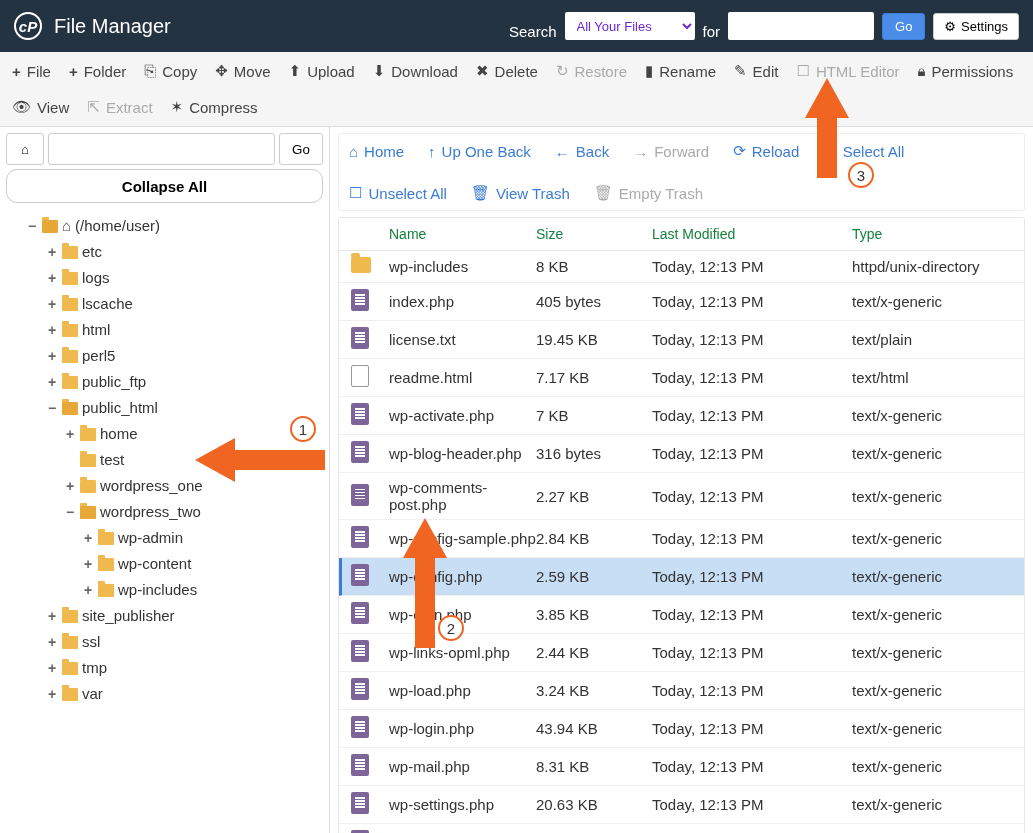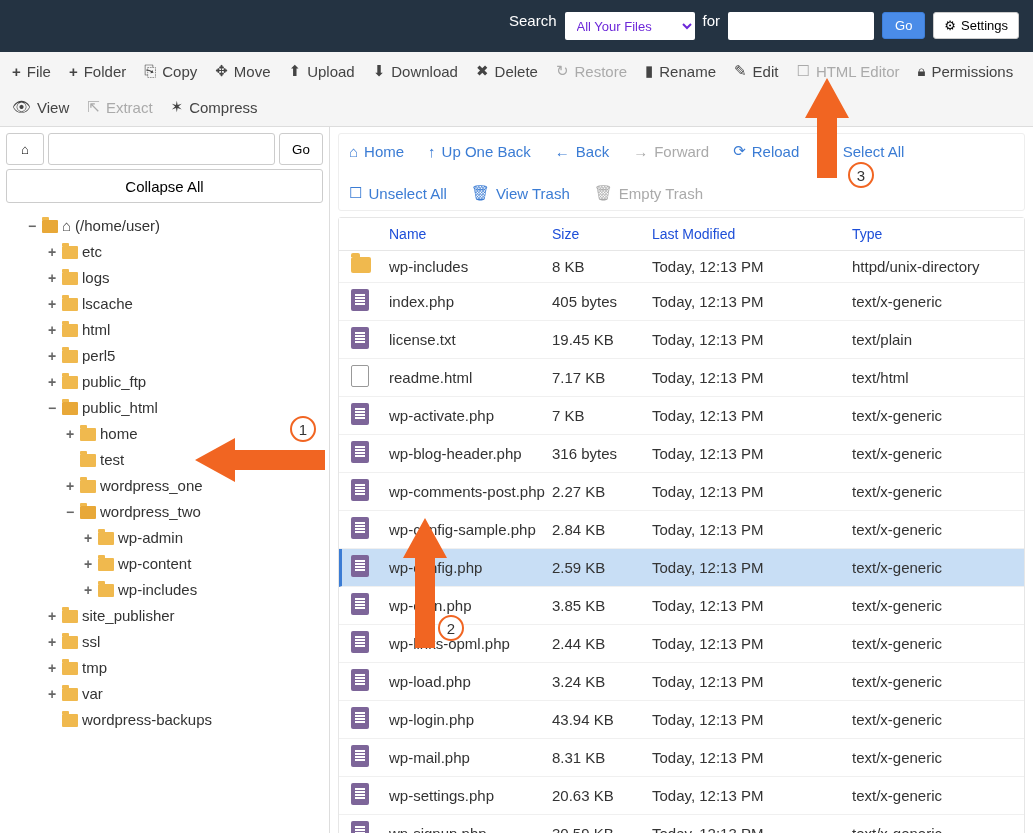--- a/index.html
+++ b/index.html
@@ -1,38 +1,38 @@
 <!DOCTYPE html>
 <html><head>
 <meta charset="utf-8">
 <style>
 * { margin: 0; padding: 0; box-sizing: border-box; font-family: -apple-system, BlinkMacSystemFont, "Segoe UI", Arial, sans-serif; }
 body { background: #fff; font-size: 14px; color: #333; }
 
 .header { background: #243342; color: #fff; height: 52px; display: flex; align-items: center; padding: 0 14px; }
 .logo-wrap { display: flex; align-items: center; gap: 12px; font-size: 20px; font-weight: 400; }
 .logo-cp { width: 28px; height: 28px; border: 2.5px solid #fff; border-radius: 50%; display: flex; align-items: center; justify-content: center; font-weight: bold; font-style: italic; font-size: 15px; }
-.header-right { margin-left: auto; display: flex; align-items: flex-start; gap: 8px; }
+.header-right { margin-left: auto; display: flex; align-items: flex-end; gap: 8px; }
 .header-right label { font-size: 15px; }
 .search-select { background: #fff; color: #6d28d9; border: none; padding: 5px 8px; font-size: 13px; border-radius: 2px; width: 130px; height: 28px; }
 .search-input { background: #fff; border: none; padding: 5px 8px; width: 146px; height: 28px; border-radius: 2px; }
 .btn-go { background: #4a8ce8; border: 1px solid #3d7ed8; color: #fff; padding: 5px 12px; border-radius: 3px; font-size: 13px; cursor: pointer; }
 .btn-settings { background: #fff; border: 1px solid #ccc; padding: 5px 10px; border-radius: 3px; font-size: 13px; cursor: pointer; display: inline-flex; align-items: center; gap: 5px; }
 
 .toolbar { background: #f5f5f5; border-bottom: 1px solid #ddd; padding: 10px 12px; display: flex; flex-wrap: wrap; gap: 18px; }
 .tb-btn { display: inline-flex; align-items: center; gap: 6px; font-size: 15px; color: #444; cursor: pointer; }
 .tb-btn.disabled { color: #aaa; cursor: default; }
 
 .body { display: flex; }
 .sidebar { width: 330px; border-right: 1px solid #ddd; padding: 6px; }
 .path-row { display: flex; gap: 4px; margin-bottom: 4px; }
 .home-btn { border: 1px solid #ccc; background: #fff; width: 38px; height: 32px; display: flex; align-items: center; justify-content: center; cursor: pointer; border-radius: 3px; }
 .path-input { flex: 1; border: 1px solid #ccc; height: 32px; padding: 0 8px; border-radius: 3px; }
 .path-go { border: 1px solid #ccc; background: #fff; width: 44px; height: 32px; border-radius: 3px; cursor: pointer; }
-.collapse-btn { width: 100%; border: 1px solid #ccc; background: #fff; height: 34px; cursor: pointer; font-size: 15px; border-radius: 3px; }
+.collapse-btn { width: 100%; border: 1px solid #ccc; background: #fff; height: 34px; cursor: pointer; font-size: 15px; border-radius: 11px; font-weight: bold; }
 
 .tree { margin-top: 10px; font-size: 15px; user-select: none; }
 .tree-item { display: flex; align-items: center; gap: 4px; padding: 2px 0; cursor: pointer; line-height: 22px; }
 .tree-toggle { width: 12px; text-align: center; font-weight: bold; color: #666; font-size: 14px; }
 .folder-ico { width: 16px; height: 13px; background: #f0b94e; border-radius: 1px; position: relative; display: inline-block; }
 .folder-ico::before { content: ''; position: absolute; top: -3px; left: 0; width: 7px; height: 3px; background: #f0b94e; border-radius: 1px 1px 0 0; }
 .folder-ico.open { background: #e8a838; }
 .home-ico-tree { color: #444; }
 .tree .lvl1 { padding-left: 20px; }
 .tree .lvl2 { padding-left: 40px; }
@@ -40,45 +40,49 @@
 .tree .lvl4 { padding-left: 76px; }
 .tree-item.active { background: linear-gradient(to right, #fff 0, #fff 40px, #fff 40px); }
 .tree-item.active .tlabel { font-weight: normal; }
 
 .main { flex: 1; padding: 6px 8px; }
 .subtoolbar { display: flex; flex-wrap: wrap; gap: 24px; padding: 8px 10px; border: 1px solid #eee; border-radius: 3px; }
 .stb { display: inline-flex; align-items: center; gap: 6px; font-size: 15px; color: #3b7cd4; cursor: pointer; }
 .stb.disabled { color: #aaa; cursor: default; }
 
 .table-wrap { margin-top: 6px; border: 1px solid #e6e6e6; border-radius: 3px; }
-.thead { display: flex; background: #fff; border-bottom: 1px solid #e6e6e6; padding: 8px 12px; font-size: 14px; color: #1d4ed8; }
+.thead { display: flex; background: #fff; border-bottom: 1px solid #e6e6e6; padding: 8px 12px; font-size: 14px; color: #15803d; }
 .col-icon { width: 38px; }
 .col-name { flex: 1; }
 .col-size { width: 100px; }
-.col-mod { width: 200px; }
+.col-mod { width: 200px; margin-left: 16px; }
 .col-type { width: 160px; }
 .trow { display: flex; align-items: center; padding: 6px 12px; border-bottom: 1px solid #f0f0f0; font-size: 15px; cursor: pointer; }
 .trow.selected { background: #c8def5; border-left: 3px solid #3b7cd4; padding-left: 9px; }
 .file-ico { width: 18px; height: 22px; background: #7d6599; border-radius: 2px; position: relative; display: inline-block; }
 .file-ico::after { content: ''; position: absolute; top: 5px; left: 4px; right: 4px; height: 1.5px; background: #fff; box-shadow: 0 3px 0 #fff, 0 6px 0 #fff, 0 9px 0 #fff; }
 .file-ico.html { background: #fff; border: 1px solid #999; }
 .file-ico.html::after { display: none; }
 .folder-row-ico { width: 20px; height: 16px; background: #f0b94e; border-radius: 2px; position: relative; display: inline-block; }
 .folder-row-ico::before { content: ''; position: absolute; top: -4px; left: 0; width: 9px; height: 4px; background: #f0b94e; border-radius: 2px 2px 0 0; }
 
 .annotation-arrow { position: absolute; pointer-events: none; }
 .arrow-big { fill: #f16522; }
 .circ-num { position: absolute; width: 26px; height: 26px; border: 2.5px solid #f16522; border-radius: 50%; display: flex; align-items: center; justify-content: center; color: #333; font-size: 15px; font-weight: 400; background: #fff; }
 
 .gear-ico::before { content: '⚙'; }
 </style>
 </head>
 <body>
 
 <div class="header">
+  <div class="logo-wrap">
+    <span class="logo-cp">cP</span>
+    <span>File Manager</span>
+  </div>
   <div class="header-right">
     <label>Search</label>
     <select class="search-select">
       <option>All Your Files</option>
     </select>
     <label>for</label>
     <input class="search-input" value="" style="">
     <button class="btn-go">Go</button>
     <button class="btn-settings">
         <span class="gear-ico"></span>
@@ -252,25 +256,20 @@
       <div class="tree-item lvl2">
           <span class="tree-toggle">+</span>
           <span class="folder-ico"></span>
           <span class="tlabel">tmp</span>
         </div>
       <div class="tree-item lvl2">
           <span class="tree-toggle">+</span>
           <span class="folder-ico"></span>
           <span class="tlabel">var</span>
         </div>
-      <div class="tree-item lvl2">
-          <span class="tree-toggle">&nbsp;</span>
-          <span class="folder-ico"></span>
-          <span class="tlabel">wordpress-backups</span>
-        </div>
     </div>
   </div>
 
   <div class="main">
     <div class="subtoolbar">
       <span class="stb">
           <span>⌂</span>
           <span>Home</span>
         </span>
       <span class="stb">

